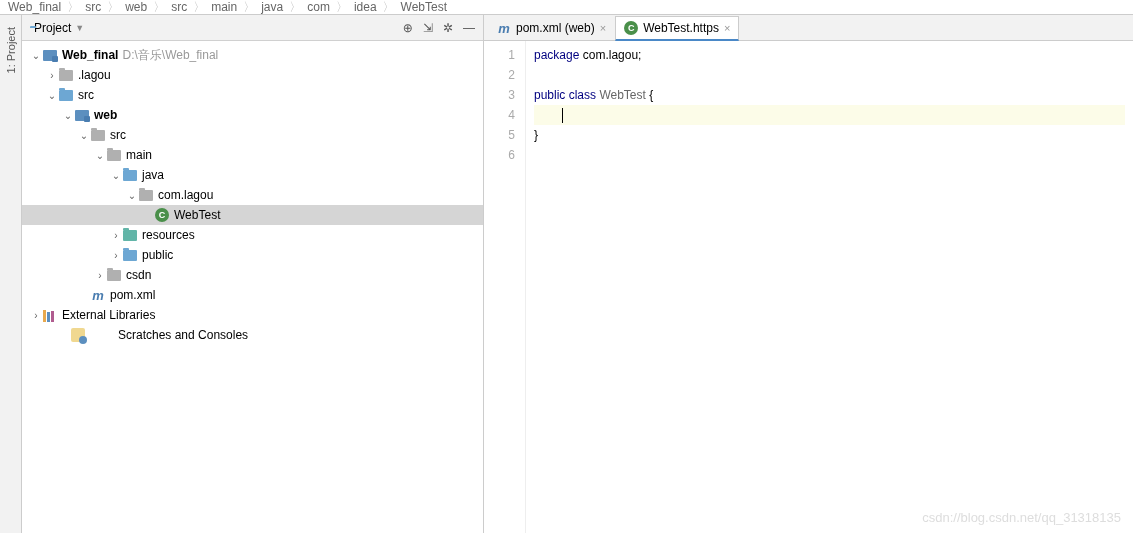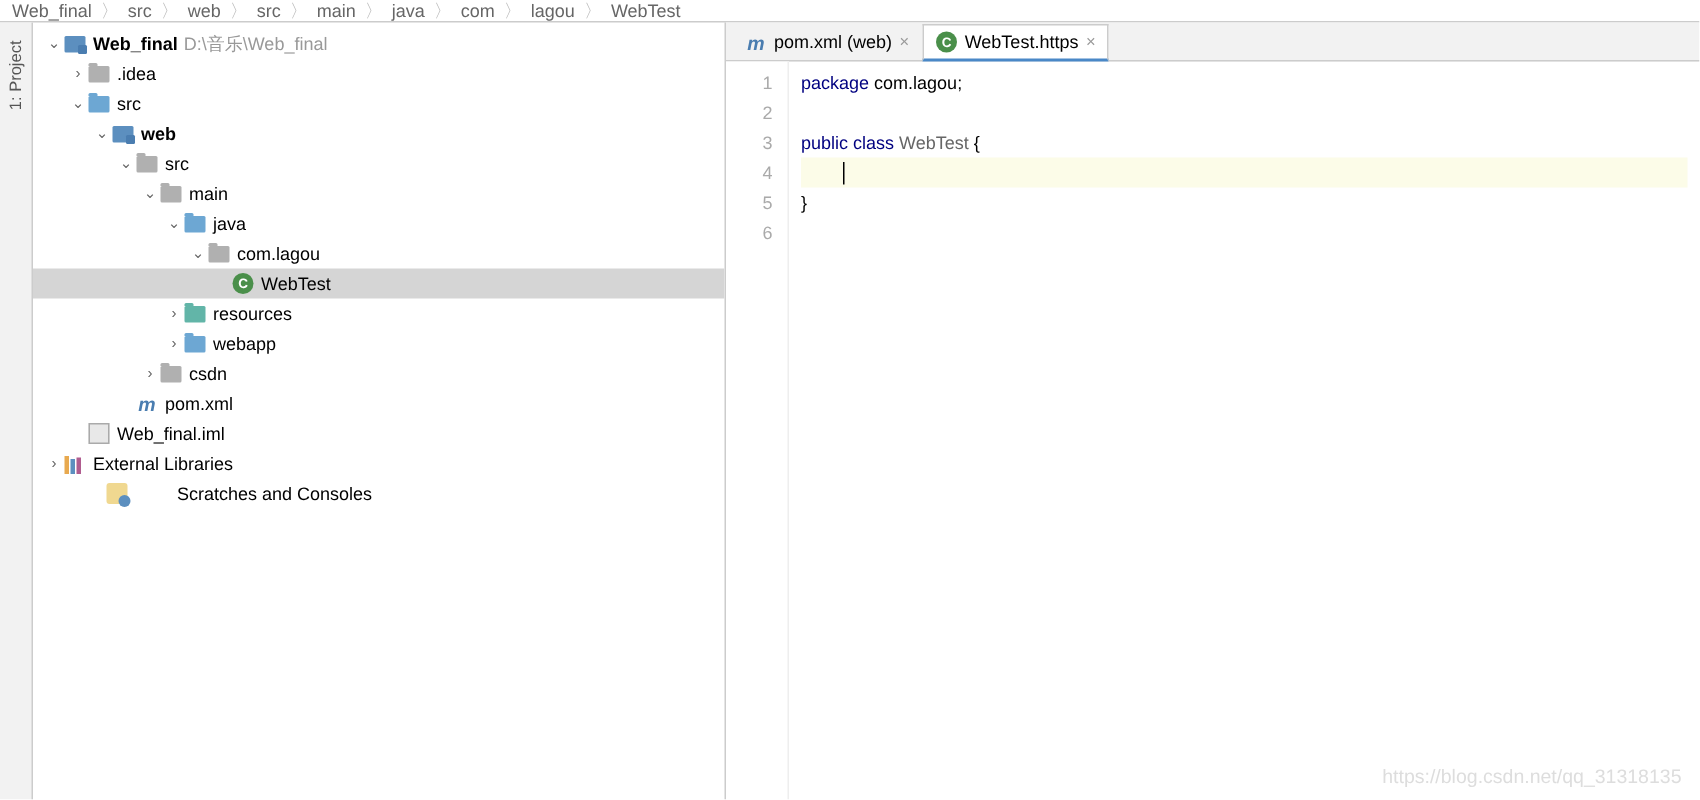--- a/index.html
+++ b/index.html
@@ -77,46 +77,59 @@
     <span>web</span>
     <span class="sep">〉</span>
     <span>src</span>
     <span class="sep">〉</span>
     <span>main</span>
     <span class="sep">〉</span>
     <span>java</span>
     <span class="sep">〉</span>
     <span>com</span>
     <span class="sep">〉</span>
-    <span>lagou</span>
+    <span>idea</span>
     <span class="sep">〉</span>
     <span>WebTest</span>
   </div>
 
 <div class="main-area">
   <div class="left-gutter">
     <div class="tab-label">1: Project</div>
   </div>
 
   <div class="project-panel">
+    <div class="panel-header">
+      <div class="title">
+        <span class="icon"><span class="folder-icon blue"></span></span>
+        <span>Project</span>
+        <span class="chev">▼</span>
+      </div>
+      <div class="actions">
+        <span>⊕</span>
+        <span>⇲</span>
+        <span>✲</span>
+        <span>—</span>
+      </div>
+    </div>
     <div class="tree" id="tree">
         <div class="tree-row" style="padding-left: 8px;">
           <span class="arrow">⌄</span>
           <span class="icon">
             <span class="module-icon"></span>
           </span>
           <span class="label bold">Web_final</span>
           <span class="path">D:\音乐\Web_final</span>
         </div>
         <div class="tree-row" style="padding-left: 24px;">
           <span class="arrow">›</span>
           <span class="icon">
             <span class="folder-icon"></span>
           </span>
-          <span class="label">.idea</span>
+          <span class="label">.lagou</span>
         </div>
         <div class="tree-row" style="padding-left: 24px;">
           <span class="arrow">⌄</span>
           <span class="icon">
             <span class="folder-icon blue"></span>
           </span>
           <span class="label">src</span>
         </div>
         <div class="tree-row" style="padding-left: 40px;">
           <span class="arrow">⌄</span>
@@ -165,42 +178,35 @@
           <span class="icon">
             <span class="folder-icon teal"></span>
           </span>
           <span class="label">resources</span>
         </div>
         <div class="tree-row" style="padding-left: 88px;">
           <span class="arrow">›</span>
           <span class="icon">
             <span class="folder-icon blue"></span>
           </span>
-          <span class="label">webapp</span>
+          <span class="label">public</span>
         </div>
         <div class="tree-row" style="padding-left: 72px;">
           <span class="arrow">›</span>
           <span class="icon">
             <span class="folder-icon"></span>
           </span>
           <span class="label">csdn</span>
         </div>
         <div class="tree-row" style="padding-left: 56px;">
           <span class="arrow"></span>
           <span class="icon">
             <span class="m-icon">m</span>
           </span>
           <span class="label">pom.xml</span>
-        </div>
-        <div class="tree-row" style="padding-left: 24px;">
-          <span class="arrow"></span>
-          <span class="icon">
-            <span class="iml-icon"></span>
-          </span>
-          <span class="label">Web_final.iml</span>
         </div>
         <div class="tree-row" style="padding-left: 8px;">
           <span class="arrow">›</span>
           <span class="icon">
             <span class="lib-icon">
               <i></i>
               <i></i>
               <i></i>
             </span>
           </span>
@@ -240,13 +246,13 @@
           <div>3</div>
           <div>4</div>
           <div>5</div>
           <div>6</div>
         </div>
       <div class="code" id="code"><div class="code-line"><span class="kw">package</span> <span class="pkg">com.lagou</span><span class="punct">;</span></div><div class="code-line"></div><div class="code-line"><span class="kw">public class</span> <span class="cls">WebTest</span> <span class="punct">{</span></div><div class="code-line hl"><span class="cursor"></span></div><div class="code-line"><span class="punct">}</span></div><div class="code-line"></div></div>
     </div>
   </div>
 </div>
 
-<div class="watermark">https://blog.csdn.net/qq_31318135</div>
+<div class="watermark">csdn://blog.csdn.net/qq_31318135</div>
 
 </body></html>

